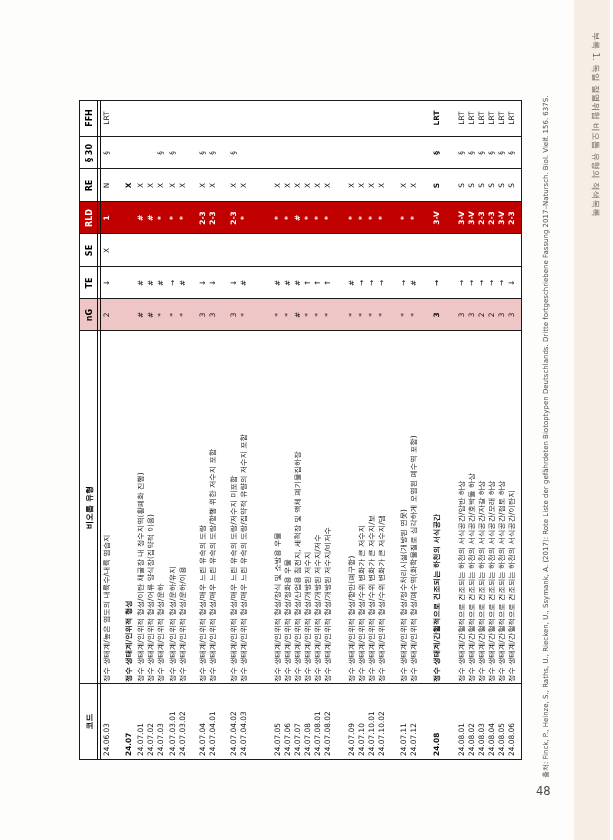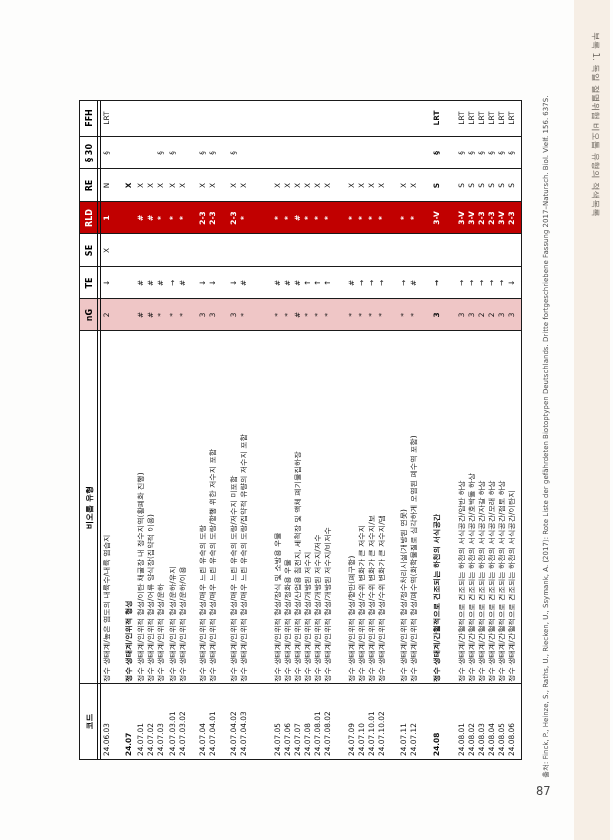--- a/index.html
+++ b/index.html
@@ -399,15 +399,15 @@
           <div class="cell c-val" style="width: 33px;"></div>
           <div class="cell c-val c-rld" style="width: 32px;">2-3</div>
           <div class="cell c-val" style="width: 33px;">S</div>
           <div class="cell c-val" style="width: 32px;">§</div>
           <div class="cell c-val" style="width: 38px;">LRT</div>
         </div>
       </div>
   </div>
 
   <div class="source-note">출처: Finck, P., Heinze, S., Raths, U., Riecken, U., Ssymank, A. (2017): Rote Liste der gefährdeten Biotoptypen Deutschlands. Dritte fortgeschriebene Fassung 2017–Natursch. Biol. Vielf. 156. 637S.</div>
-  <div class="page-number">87</div>
+  <div class="page-number">48</div>
 
 </div>
 
 </body></html>

